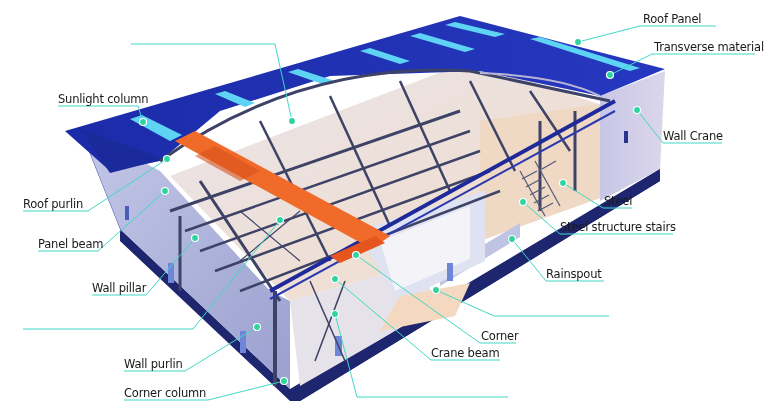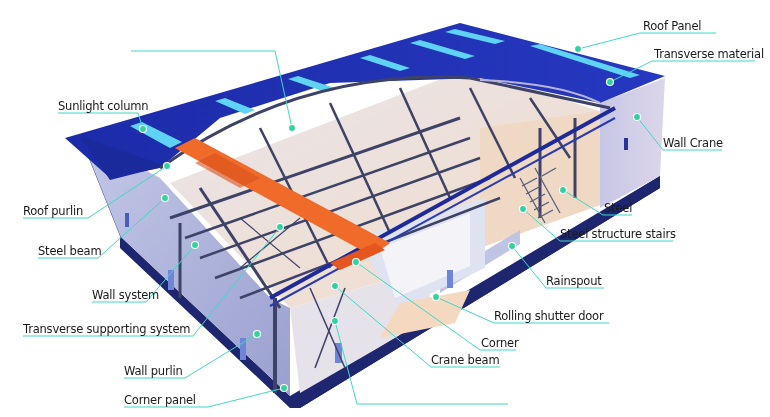--- a/index.html
+++ b/index.html
@@ -1,18 +1,18 @@
 <!DOCTYPE html>
 <html><head>
 <meta charset="utf-8">
 <style>
   html, body { margin: 0; padding: 0; background: #ffffff; }
   body { width: 770px; height: 417px; position: relative; overflow: hidden;
          font-family: "DejaVu Sans", "Liberation Sans", sans-serif; }
-  #stage { position: absolute; left: 0; top: 8px; width: 770px; height: 396px; }
+  #stage { position: absolute; left: 0; top: 1px; width: 770px; height: 396px; }
   .lbl { position: absolute; font-size: 11.5px; color: #1a1a1a; white-space: nowrap;
          line-height: 14px; letter-spacing: -0.2px; }
 </style>
 </head>
 <body>
 
 <div id="stage">
   <svg width="770" height="417" viewBox="0 0 770 417" xmlns="http://www.w3.org/2000/svg">
     <defs>
       <linearGradient id="wallL" x1="0" y1="0" x2="1" y2="1">
@@ -194,22 +194,20 @@
   </svg>
 
   
   <div class="lbl" style="left:643px;top:11px">Roof Panel</div>
   <div class="lbl" style="left:654px;top:39px">Transverse material</div>
   <div class="lbl" style="left:58px;top:91px">Sunlight column</div>
   <div class="lbl" style="left:663px;top:128px">Wall Crane</div>
   <div class="lbl" style="left:23px;top:196px">Roof purlin</div>
   <div class="lbl" style="left:604px;top:193px">Steel</div>
   <div class="lbl" style="left:560px;top:219px">Steel structure stairs</div>
-  <div class="lbl" style="left:38px;top:236px">Steel beam</div>
+  <div class="lbl" style="left:38px;top:236px">Panel beam</div>
   <div class="lbl" style="left:546px;top:266px">Rainspout</div>
-  <div class="lbl" style="left:92px;top:280px">Wall system</div>
-  <div class="lbl" style="left:494px;top:301px">Rolling shutter door</div>
-  <div class="lbl" style="left:23px;top:314px">Transverse supporting system</div>
+  <div class="lbl" style="left:92px;top:280px">Wall pillar</div>
   <div class="lbl" style="left:481px;top:328px">Corner</div>
   <div class="lbl" style="left:431px;top:345px">Crane beam</div>
   <div class="lbl" style="left:124px;top:356px">Wall purlin</div>
-  <div class="lbl" style="left:124px;top:385px">Corner panel</div>
+  <div class="lbl" style="left:124px;top:385px">Corner column</div>
 </div>
 
 </body></html>

